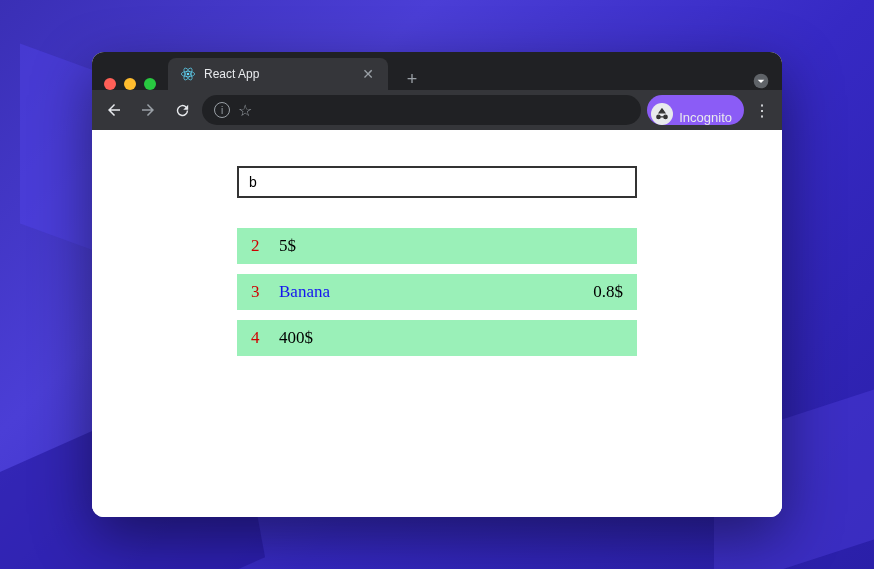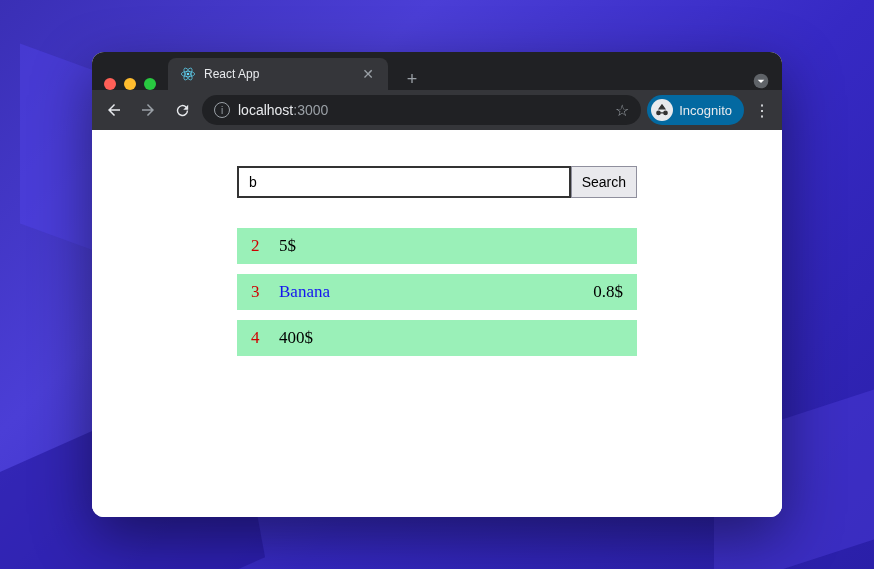--- a/index.html
+++ b/index.html
@@ -182,23 +182,23 @@
       font-size: 14px;
       flex: 1;
     }
     .url-text .port { color: #9aa0a6; }
     .star-icon {
       color: #9aa0a6;
       font-size: 16px;
     }
     .incognito-chip {
       display: flex;
-      align-items: center;
+      align-items: flex-end;
       gap: 6px;
-      background: #0369a1;
+      background: #8b5cf6;
       border-radius: 16px;
       height: 30px;
       padding: 0 12px 0 4px;
     }
     .incognito-icon {
       width: 22px;
       height: 22px;
       background: #e8eaed;
       border-radius: 50%;
       display: flex;
@@ -328,41 +328,37 @@
           <path d="M4 13h12.2l-5.6 5.6L12 20l8-8-8-8-1.4 1.4L16.2 11H4z" fill="currentColor"></path>
         </svg>
     </div>
     <div class="nav-btn">
       <svg width="17" height="17" viewBox="0 0 24 24">
           <path d="M17.65 6.35A8 8 0 1 0 20 12h-2a6 6 0 1 1-1.76-4.24L13 11h7V4l-2.35 2.35z" fill="#e8eaed"></path>
         </svg>
     </div>
     <div class="url-field">
       <span class="url-info-icon">i</span>
-      <span class="url-text">
-        <span>localhost</span><span class="port">:3000</span>
-      </span>
       <span class="star-icon">☆</span>
     </div>
     <div class="incognito-chip">
       <span class="incognito-icon">
         <svg width="14" height="14" viewBox="0 0 24 24">
             <path d="M12 3 L17 10 H7 Z M6 14a3 3 0 1 0 0 6 3 3 0 0 0 0-6zm12 0a3 3 0 1 0 0 6 3 3 0 0 0 0-6zM9 17h6" stroke="#333" stroke-width="2" fill="#333"></path>
           </svg>
       </span>
       <span class="incognito-label">Incognito</span>
     </div>
     <div class="menu-dots">⋮</div>
   </div>
 
   <div class="content">
     <div class="search-row">
       <div class="search-container">
         <input class="search-input" type="text" value="b" style="">
-        <button class="search-btn">Search</button>
       </div>
     </div>
 
     <div class="results">
       <div class="result-row">
         <span class="result-id">2</span>
         <span class="result-price">5$</span>
       </div>
       <div class="result-row">
         <span class="result-id">3</span>

